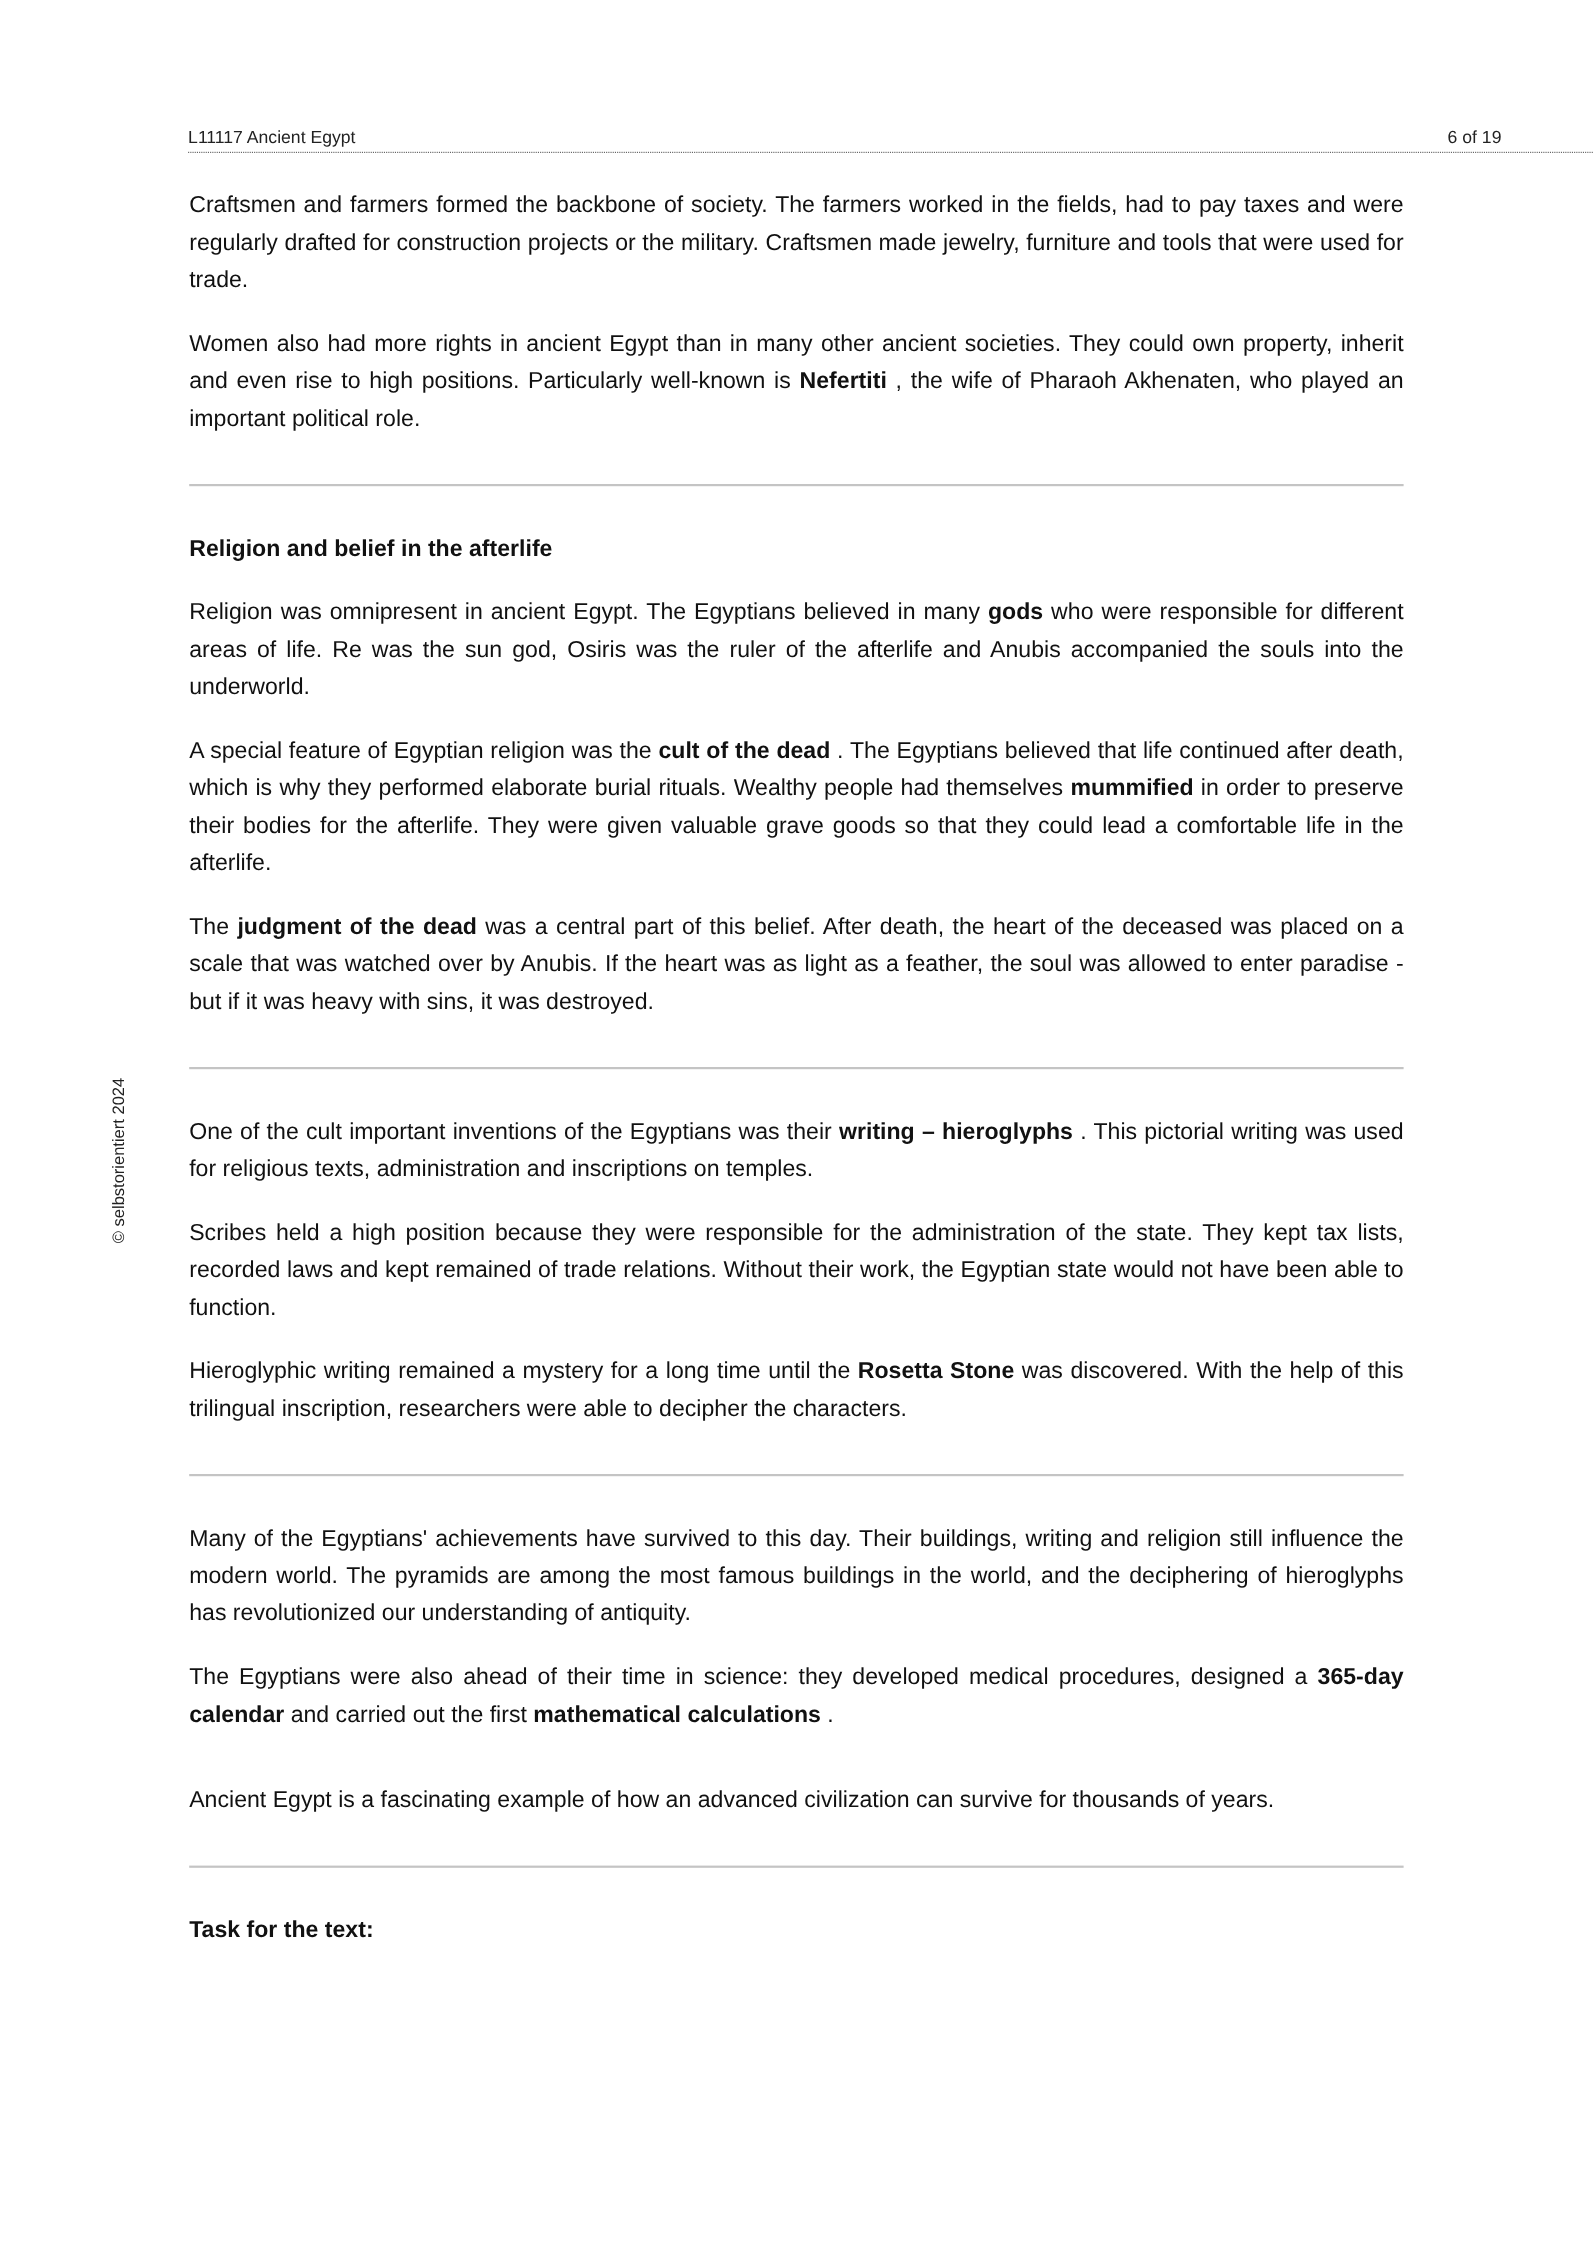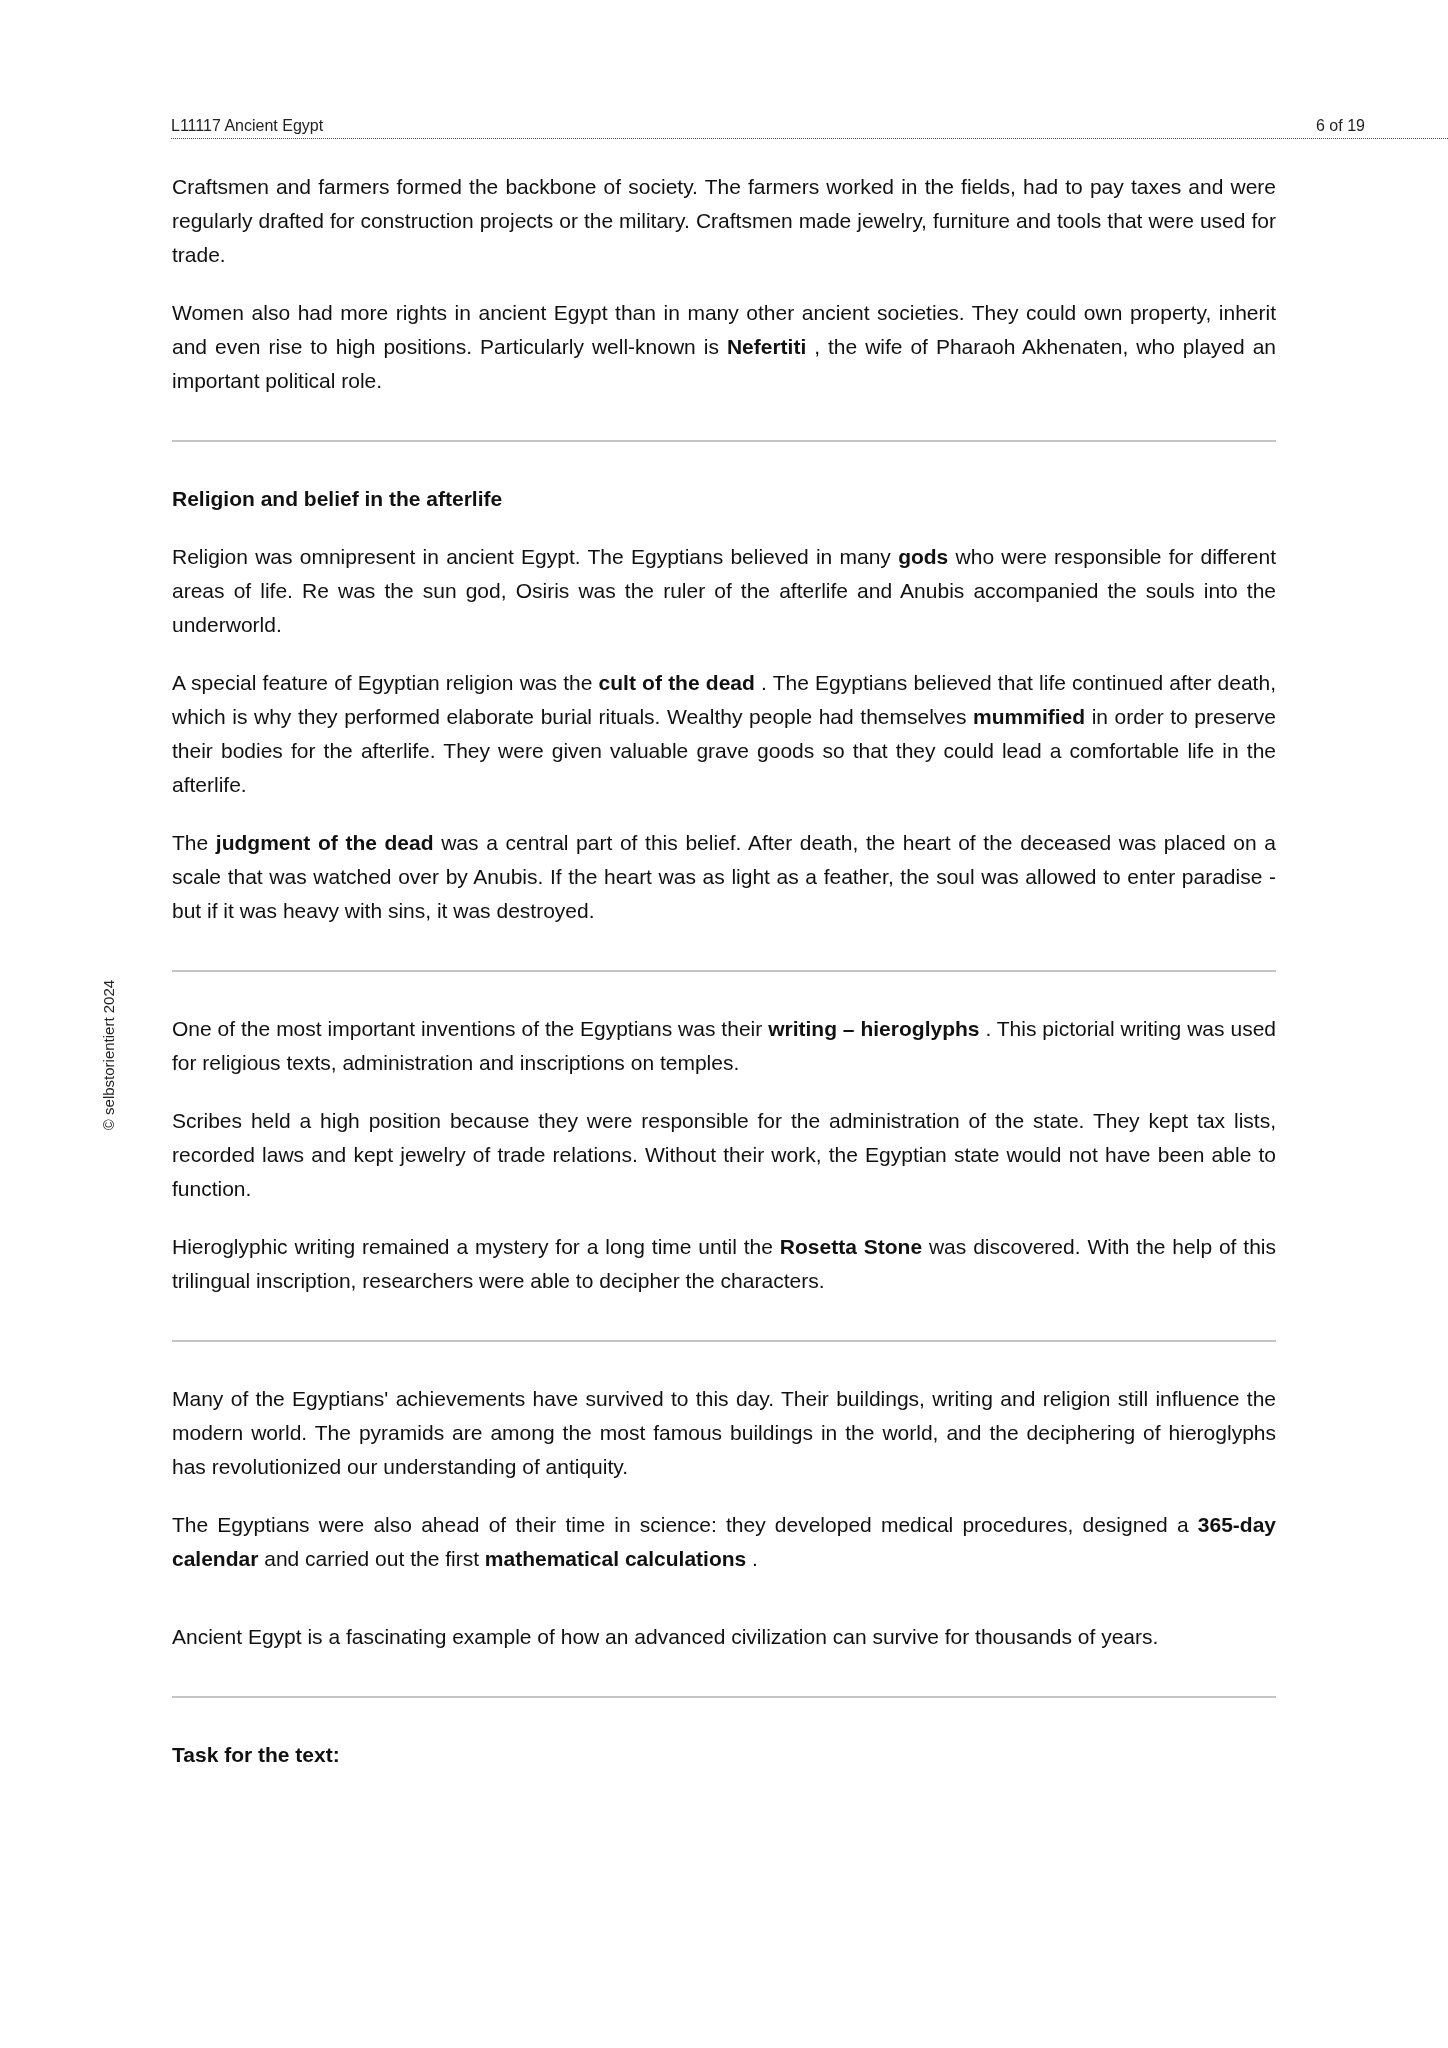--- a/index.html
+++ b/index.html
@@ -95,22 +95,22 @@
   <section>
     <h2>Religion and belief in the afterlife</h2>
     <p><span>Religion was omnipresent in ancient Egypt. The Egyptians believed in many </span><b>gods</b><span> who were responsible for different areas of life. Re was the sun god, Osiris was the ruler of the afterlife and Anubis accompanied the souls into the underworld.</span></p>
     <p><span>A special feature of Egyptian religion was the </span><b>cult of the dead</b><span> . The Egyptians believed that life continued after death, which is why they performed elaborate burial rituals. Wealthy people had themselves </span><b>mummified</b><span> in order to preserve their bodies for the afterlife. They were given valuable grave goods so that they could lead a comfortable life in the afterlife.</span></p>
     <p><span>The </span><b>judgment of the dead</b><span> was a central part of this belief. After death, the heart of the deceased was placed on a scale that was watched over by Anubis. If the heart was as light as a feather, the soul was allowed to enter paradise - but if it was heavy with sins, it was destroyed.</span></p>
   </section>
 
   <hr>
 
   <section>
-    <p><span>One of the most important inventions of the Egyptians was their </span><b>writing – hieroglyphs</b><span> . This pictorial writing was used for religious texts, administration and inscriptions on temples.</span></p>
-    <p>Scribes held a high position because they were responsible for the administration of the state. They kept tax lists, recorded laws and kept jewelry of trade relations. Without their work, the Egyptian state would not have been able to function.</p>
+    <p><span>One of the cult important inventions of the Egyptians was their </span><b>writing – hieroglyphs</b><span> . This pictorial writing was used for religious texts, administration and inscriptions on temples.</span></p>
+    <p>Scribes held a high position because they were responsible for the administration of the state. They kept tax lists, recorded laws and kept remained of trade relations. Without their work, the Egyptian state would not have been able to function.</p>
     <p><span>Hieroglyphic writing remained a mystery for a long time until the </span><b>Rosetta Stone</b><span> was discovered. With the help of this trilingual inscription, researchers were able to decipher the characters.</span></p>
   </section>
 
   <hr>
 
   <section>
     <p>Many of the Egyptians' achievements have survived to this day. Their buildings, writing and religion still influence the modern world. The pyramids are among the most famous buildings in the world, and the deciphering of hieroglyphs has revolutionized our understanding of antiquity.</p>
     <p><span>The Egyptians were also ahead of their time in science: they developed medical procedures, designed a </span><b>365-day calendar</b><span> and carried out the first </span><b>mathematical calculations</b><span> .</span></p>
     <p class="last-line-left">Ancient Egypt is a fascinating example of how an advanced civilization can survive for thousands of years.</p>
   </section>

